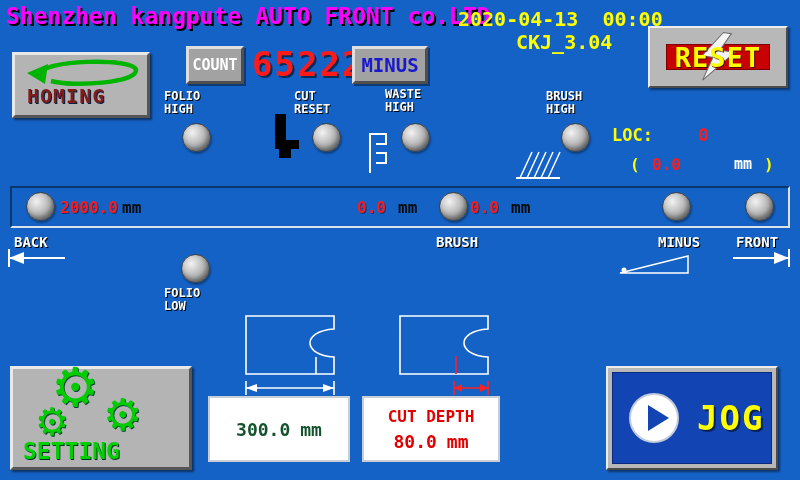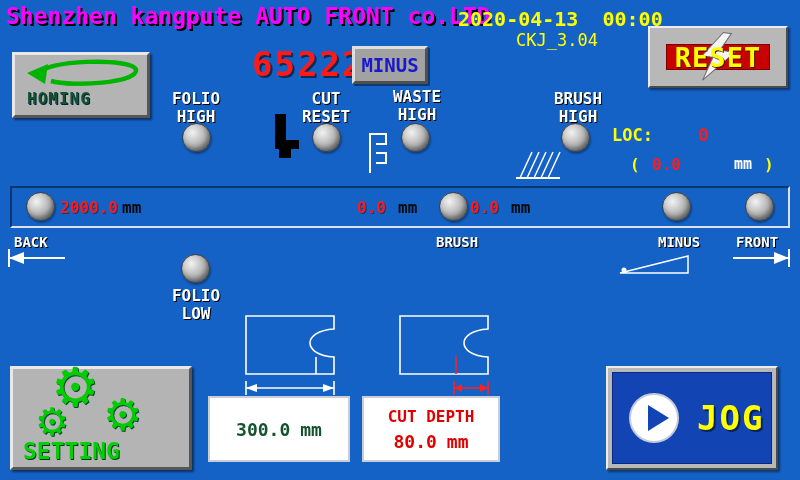--- a/index.html
+++ b/index.html
@@ -4,50 +4,50 @@
 <style>
   *{margin:0;padding:0;box-sizing:border-box}
   html,body{width:800px;height:480px}
   body{font-family:"DejaVu Sans Mono","Liberation Mono",monospace;overflow:hidden}
   #stage{position:relative;width:800px;height:480px;background:#1562c6}
 
   
   #company{position:absolute;left:6px;top:3px;font-size:23px;font-weight:bold;color:#ff00ff;
            text-shadow:2px 2px 0 #000;white-space:nowrap}
   #datetime{position:absolute;left:458px;top:7px;font-size:20px;font-weight:bold;color:#ffff00;white-space:pre}
-  #version{position:absolute;left:516px;top:30px;font-size:17px;font-weight:normal;color:#ffff00}
+  #version{position:absolute;left:516px;top:30px;font-size:20px;font-weight:bold;color:#ffff00}
 
   
   #reset{position:absolute;left:648px;top:26px;width:140px;height:62px;background:#b8b8b8;
          border:2px solid;border-color:#ececec #4a4a4a #4a4a4a #ececec;padding:16px;cursor:pointer;
          box-shadow:2px 2px 2px rgba(0,0,0,.45)}
   #reset .inner{width:100%;height:100%;background:#c80000;border:1px solid #7a0000;position:relative;
          display:flex;align-items:center;justify-content:center}
   #reset svg{position:absolute;left:50%;top:50%;transform:translate(-50%,-50%) rotate(8deg);z-index:1}
   #reset .label{position:relative;z-index:2;color:#ffff00;font-size:27px;font-weight:bold;letter-spacing:1px;
          text-shadow:1px 1px 0 #500}
 
   
   #homing{position:absolute;left:12px;top:52px;width:138px;height:66px;background:#b4b4b4;
           border:3px solid;border-color:#e8e8e8 #565656 #565656 #e8e8e8;cursor:pointer;
           box-shadow:2px 2px 2px rgba(0,0,0,.5)}
   #homing svg{position:absolute;left:6px;top:2px}
-  #homing .label{position:absolute;left:12px;bottom:7px;color:#14532d;font-size:16px;font-weight:bold;
+  #homing .label{position:absolute;left:12px;bottom:7px;color:#7f1d1d;font-size:20px;font-weight:bold;
           letter-spacing:1px;text-shadow:1px 1px 0 #024}
 
   
   .plaque{position:absolute;background:#a2a2a2;border:3px solid;border-color:#dedede #4f4f4f #4f4f4f #dedede;
           display:flex;align-items:center;justify-content:center;box-shadow:2px 2px 0 rgba(0,0,0,.4)}
   #count-label{left:186px;top:46px;width:58px;height:38px;font-size:15px;font-weight:bold;color:#fff}
   #count-value{position:absolute;left:252px;top:44px;font-size:34px;font-weight:bold;color:#ff1a1a;
           letter-spacing:2px;text-shadow:2px 2px 0 rgba(0,0,0,.55)}
   #minus{left:352px;top:46px;width:76px;height:38px;font-size:19px;font-weight:bold;color:#1818cc;cursor:pointer}
 
   
-  .sensor-label{position:absolute;width:64px;text-align:center;color:#fff;font-size:16px;font-weight:bold;
+  .sensor-label{position:absolute;width:64px;color:#fff;font-size:12px;font-weight:bold;
           line-height:1.12;white-space:pre-line;text-shadow:1px 1px 0 #000}
   #lbl-folio-high{left:164px;top:90px}
   #lbl-cut-high{left:294px;top:90px}
   #lbl-waste-high{left:385px;top:88px}
   #lbl-brush-high{left:546px;top:90px}
   #lbl-folio-low{left:164px;top:287px}
   .ind{position:absolute;width:29px;height:29px;border-radius:50%;
        background:radial-gradient(circle at 35% 32%,#f2f2f2,#b5b5b5 50%,#7d7d7d 100%);
        border:1px solid #3f3f3f;
        box-shadow:inset -2px -3px 4px rgba(0,0,0,.35),1px 2px 2px rgba(0,0,0,.35)}
@@ -150,20 +150,21 @@
   </div>
 
   <div id="homing">
     <svg width="124" height="34" viewBox="0 0 124 34">
       <path d="M20,17 C18,3 114,0 115,13 C116,26 52,30 30,24" fill="none" stroke="#00b400" stroke-width="4.5"></path>
       <polygon points="6,16 27,7 24,27" fill="#00b400"></polygon>
     </svg>
     <span class="label">HOMING</span>
   </div>
 
+  <div id="count-label" class="plaque">COUNT</div>
   <div id="count-value">65222</div>
   <div id="minus" class="plaque">MINUS</div>
 
   <div id="lbl-folio-high" class="sensor-label">FOLIO
 HIGH</div>
   <div id="lbl-cut-high" class="sensor-label">CUT
 RESET</div>
   <div id="lbl-waste-high" class="sensor-label">WASTE
 HIGH</div>
   <div id="lbl-brush-high" class="sensor-label">BRUSH

